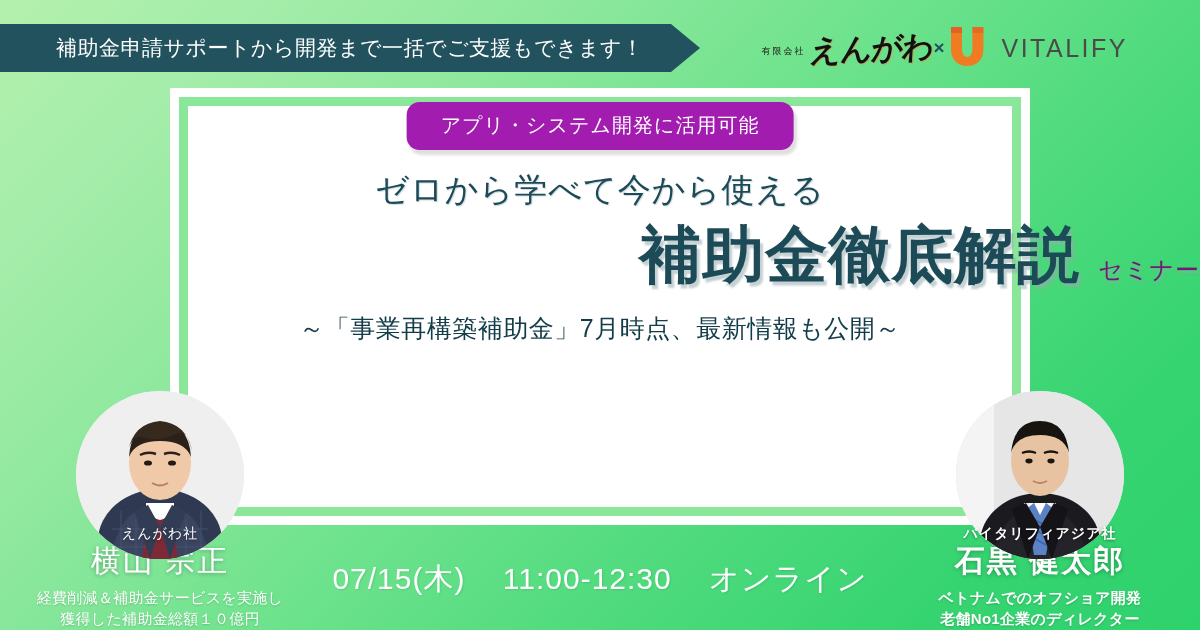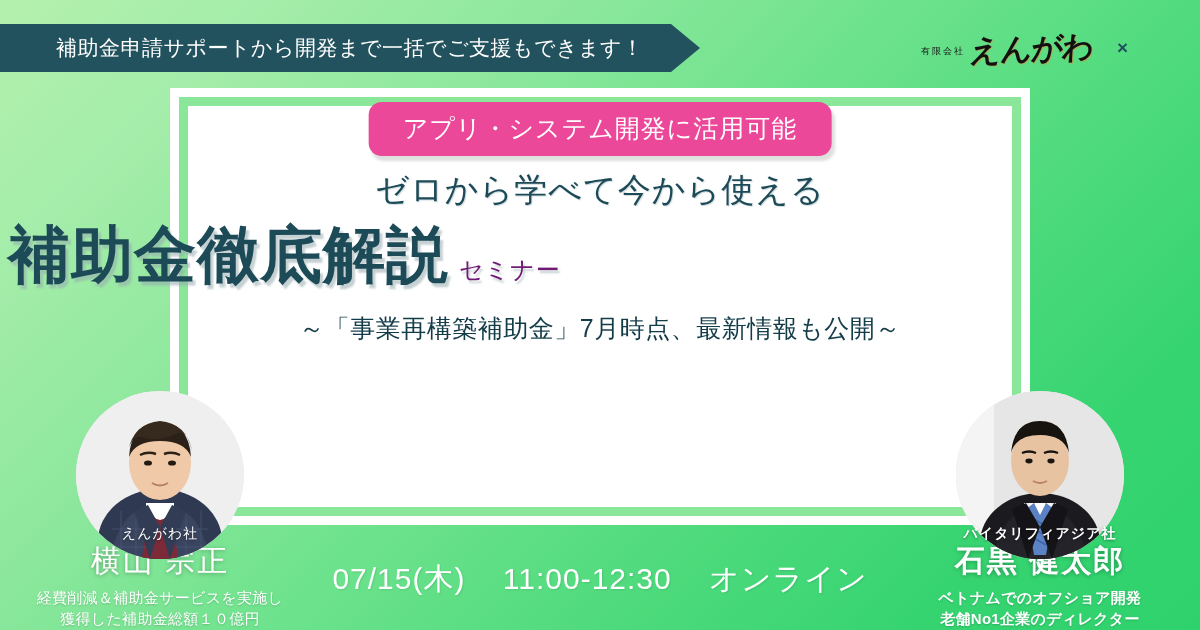--- a/index.html
+++ b/index.html
@@ -46,21 +46,21 @@
     letter-spacing:0.5px;
     padding-left:56px;
     white-space:nowrap;
     font-weight:400;
   }
 
   
   #logos {
     position:absolute; right:72px; top:22px;
     height:52px;
-    display:flex; align-items:center; gap:24px;
+    display:flex; align-items:center; 
     z-index:6;
   }
   #logo-engawa { display:flex; align-items:flex-end; gap:5px; }
   #logo-engawa-prefix {
     font-family:"DejaVu Serif","Liberation Serif",serif;
     font-size:9px; color:#1a1a1a; letter-spacing:2px;
     padding-bottom:6px; white-space:nowrap;
   }
   #logo-engawa-name {
     font-family:"DejaVu Serif","Liberation Serif",serif;
@@ -95,23 +95,23 @@
   #card-inner {
     width:100%; height:100%;
     background:#ffffff;
     position:relative;
   }
 
   
   #badge {
     position:absolute; left:50%; top:102px;
     transform:translateX(-50%);
-    background:#ec4899;
+    background:#a21caf;
     color:#ffffff;
-    font-size:25px;
+    font-size:20px;
     letter-spacing:1px;
     padding:10px 34px 11px;
     border-radius:13px;
     box-shadow:3px 5px 3px rgba(0,0,0,0.13);
     white-space:nowrap;
     z-index:4;
   }
 
   
   #headline {
@@ -123,21 +123,21 @@
     color:#1d4a57;
     letter-spacing:1px;
     white-space:nowrap;
     line-height:1.2;
     text-shadow:1px 1px 1px rgba(120,150,160,0.35);
   }
   #headline-main {
     margin-top:14px;
     white-space:nowrap;
     line-height:1;
-    display:flex; align-items:flex-end; justify-content:flex-start; gap:10px;margin-left:8px;
+    display:flex; align-items:flex-end; justify-content:flex-end; gap:18px;
   }
   #headline-main-big {
     font-size:62px;
     font-weight:700;
     color:#1d4a57;
     letter-spacing:1px;
     text-shadow:3px 4px 2px rgba(150,170,175,0.55);
   }
   #headline-main-small {
     font-size:24px;
@@ -213,20 +213,30 @@
   <div id="ribbon-shape"></div>
   <div id="ribbon-text">補助金申請サポートから開発まで一括でご支援もできます！</div>
 </div>
 
 <div id="logos">
   <div id="logo-engawa">
     <div id="logo-engawa-prefix">有限会社</div>
     <div id="logo-engawa-name">えんがわ</div>
   </div>
   <div id="logo-x">×</div>
+  <div id="logo-vitalify">
+    <span id="vitalify-mark">
+      <svg width="46" height="46" viewBox="0 0 46 46">
+        <path d="M7 4 h11 v22 c0 5 2.5 8 5.2 8 c2.7 0 5.2 -3 5.2 -8 V4 h11 v22.5 C39.4 37 32.5 43 23.2 43 C13.9 43 7 37 7 26.5 Z" fill="#ef7c22"></path>
+        <path d="M7 4 h11 v6 H7 Z" fill="#e2452c" opacity="0.55"></path>
+        <path d="M28.4 4 h11 v6 h-11 Z" fill="#e2452c" opacity="0.35"></path>
+      </svg>
+    </span>
+    <span id="vitalify-word">VITALIFY</span>
+  </div>
 </div>
 
 <div id="card-outer">
   <div id="card-mid">
     <div id="card-inner"></div>
   </div>
 </div>
 
 <div id="badge">アプリ・システム開発に活用可能</div>
 

